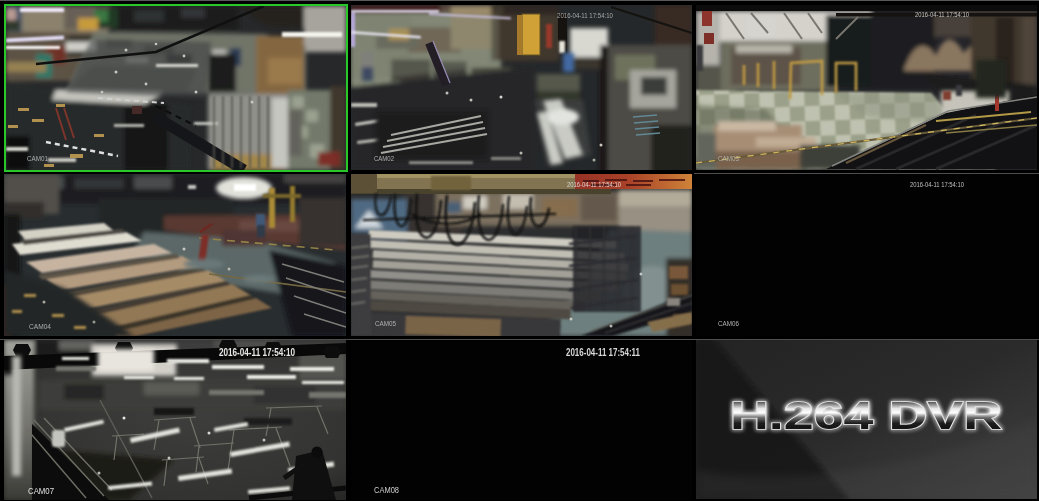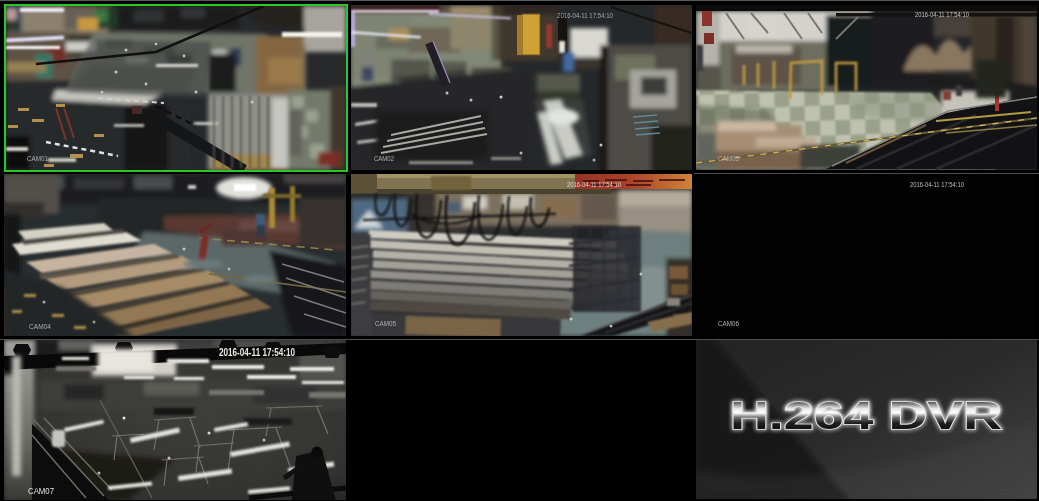--- a/index.html
+++ b/index.html
@@ -556,20 +556,27 @@
 <circle cx="260" cy="100" r="1.5" fill="#c0c0ba"></circle>
 <path d="M245,158 L342,148" stroke="#0b0b0b" stroke-width="5" fill="none"></path>
 <polygon points="292,116 318,110 332,160 288,160" fill="#0f0f0f"></polygon>
 <circle cx="313" cy="112" r="5.5" fill="#0b0b0b"></circle>
 <path d="M300,124 L280,138" stroke="#101010" stroke-width="5" fill="none"></path>
 <text x="215" y="16" font-size="10" font-weight="bold" fill="#e8e8e6" textLength="76" lengthAdjust="spacingAndGlyphs">2016-04-11 17:54:10</text>
 <text x="24" y="154" font-size="9" fill="#e0e0e0" textLength="26" lengthAdjust="spacingAndGlyphs">CAM07</text>
 </svg>
 </div>
 
+<div class="tile" id="t8" style="left:351px;top:340px;width:341px;height:160px;background:#020202;">
+<svg width="341" height="160" viewBox="0 0 341 160">
+<rect width="341" height="160" fill="#020202"></rect>
+<text x="215" y="16" font-size="10" font-weight="bold" fill="#d8d8d8" textLength="74" lengthAdjust="spacingAndGlyphs">2016-04-11 17:54:11</text>
+<text x="23" y="153" font-size="9" fill="#cecece" textLength="25" lengthAdjust="spacingAndGlyphs">CAM08</text>
+</svg>
+</div>
 
 <div class="tile" id="t9" style="left:696px;top:340px;width:341px;height:159px;">
 <svg width="341" height="159" viewBox="0 0 341 159">
 <defs>
 <linearGradient id="t9bg" x1="0" y1="0" x2="1" y2="1">
 <stop offset="0" stop-color="#232323"></stop>
             <stop offset="0.5" stop-color="#2b2b2b"></stop>
             <stop offset="1" stop-color="#424242"></stop>
 </linearGradient>
 <linearGradient id="chrome" x1="0" y1="0" x2="0" y2="1">

